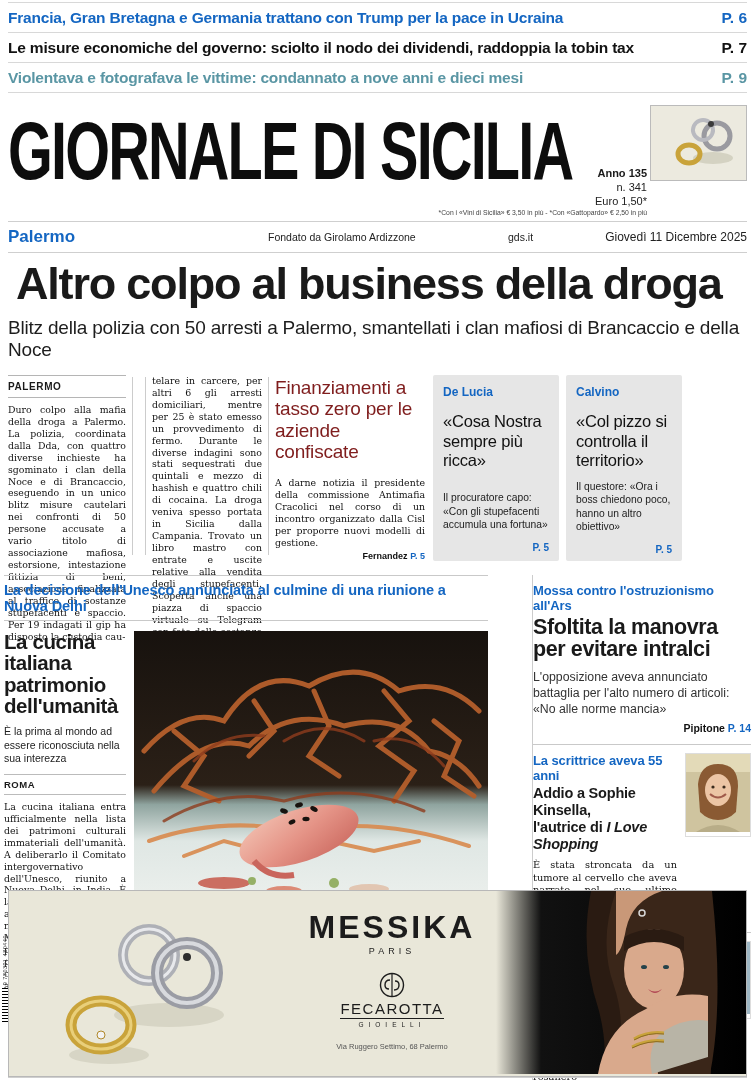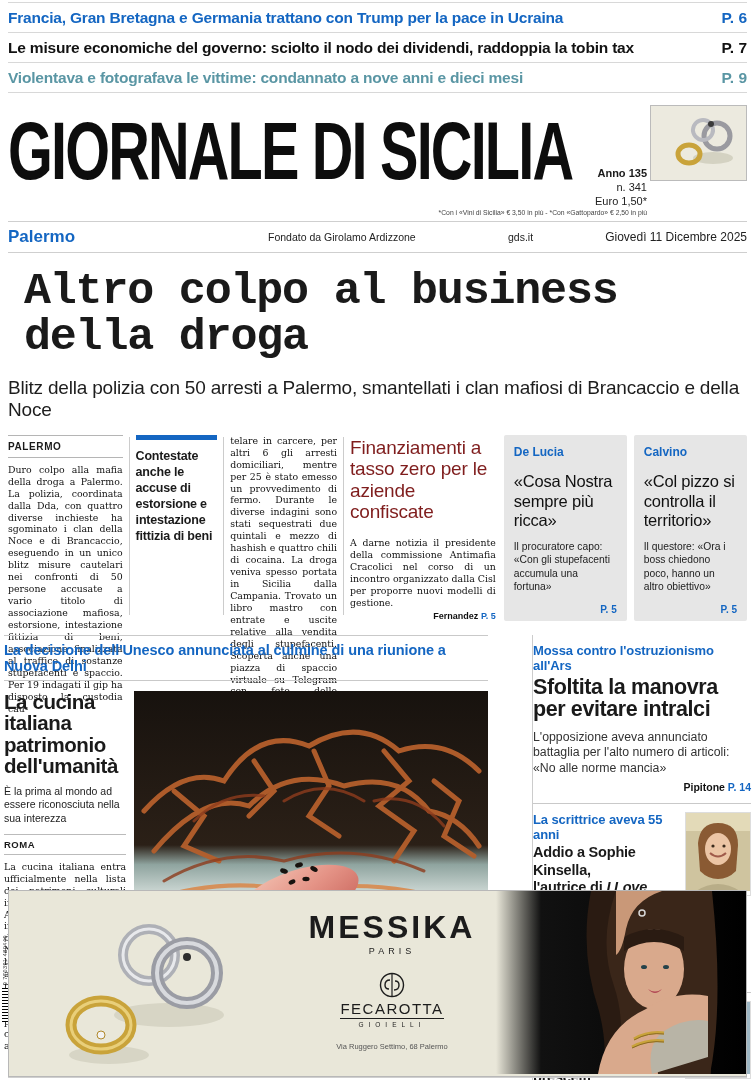--- a/index.html
+++ b/index.html
@@ -26,21 +26,21 @@
 
   
   .dateline{margin:0 8px;border-top:1px solid #cfcfcf;border-bottom:1px solid #cfcfcf;height:30px;display:flex;align-items:center;position:relative;}
   .dl-city{font-size:17px;font-weight:800;color:#1466c2;}
   .dl-founded{position:absolute;left:260px;font-size:10.5px;color:#222;}
   .dl-site{position:absolute;left:500px;font-size:10.5px;color:#222;}
   .dl-date{margin-left:auto;font-size:12px;color:#222;}
 
   
   .lead{margin:6px 8px 0;}
-  .lead h1{margin:16px;font-size:45px;font-weight:800;letter-spacing:-1.2px;line-height:1.02;font-family:Liberation Mono, monospace;}
+  .lead h1{margin:8px;font-size:45px;font-weight:800;letter-spacing:-1.2px;line-height:1.02;}
   .lead .sub{margin-top:10px;font-size:19px;font-weight:400;color:#1d1d1d;letter-spacing:-0.2px;}
 
   
   .band{display:flex;margin:14px 8px 0;height:186px;}
   .vr{width:1px;background:#ccc;margin:2px 6px 6px;}
   .serif{font-family:"DejaVu Serif","Liberation Serif",serif;font-size:9.4px;line-height:1.27;text-align:justify;color:#111;}
   .c1{width:118px;}
   .colhead{font-size:10px;font-weight:700;letter-spacing:0.6px;border-top:1px solid #b5b5b5;border-bottom:1px solid #b5b5b5;padding:5px 0;margin-bottom:6px;}
   .c2{width:84px;}
   .bluebar{height:5px;background:#1466c2;margin-bottom:8px;}
@@ -161,24 +161,20 @@
     <h1>Altro colpo al business della droga</h1>
     <div class="sub">Blitz della polizia con 50 arresti a Palermo, smantellati i clan mafiosi di Brancaccio e della Noce</div>
   </div>
 
   <div class="band">
     <div class="c1">
       <div class="colhead">PALERMO</div>
       <div class="serif">Duro colpo alla mafia della droga a Palermo. La polizia, coordinata dalla Dda, con quattro diverse inchieste ha sgominato i clan della Noce e di Brancaccio, eseguendo in un unico blitz misure cautelari nei confronti di 50 persone accusate a vario titolo di associazione mafiosa, estorsione, intestazione fittizia di beni, associazione finalizzata al traffico di sostanze stupefacenti e spaccio. Per 19 indagati il gip ha disposto la custodia cau-</div>
     </div>
     <div class="vr"></div>
-    <div class="c2">
-      <div class="bluebar"></div>
-      <div class="callout">Contestate anche le accuse di estorsione e intestazione fittizia di beni</div>
-    </div>
     <div class="vr"></div>
     <div class="c3">
       <div class="serif">telare in carcere, per altri 6 gli arresti domiciliari, mentre per 25 è stato emesso un provvedimento di fermo. Durante le diverse indagini sono stati sequestrati due quintali e mezzo di hashish e quattro chili di cocaina. La droga veniva spesso portata in Sicilia dalla Campania. Trovato un libro mastro con entrate e uscite relative alla vendita degli stupefacenti. Scoperta anche una piazza di spaccio virtuale su Telegram con foto delle sostanze disponibili, le quantità e le offerte promozionali.</div>
       <div class="byline">
         <b>Geraci, Ferrara, Rosana</b>
         <span class="pg">P. 2-5</span>
       </div>
     </div>
     <div class="vr"></div>
     <div class="c4">

